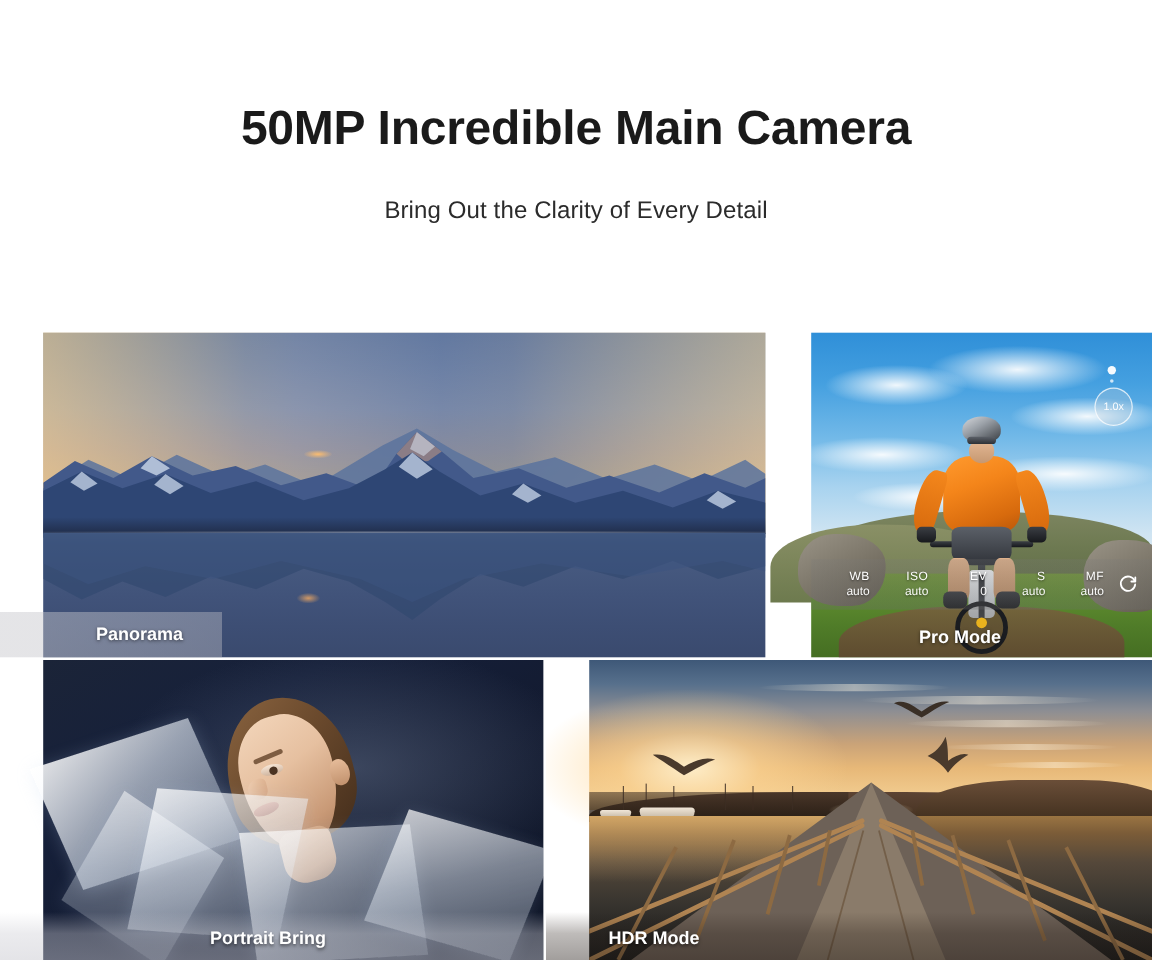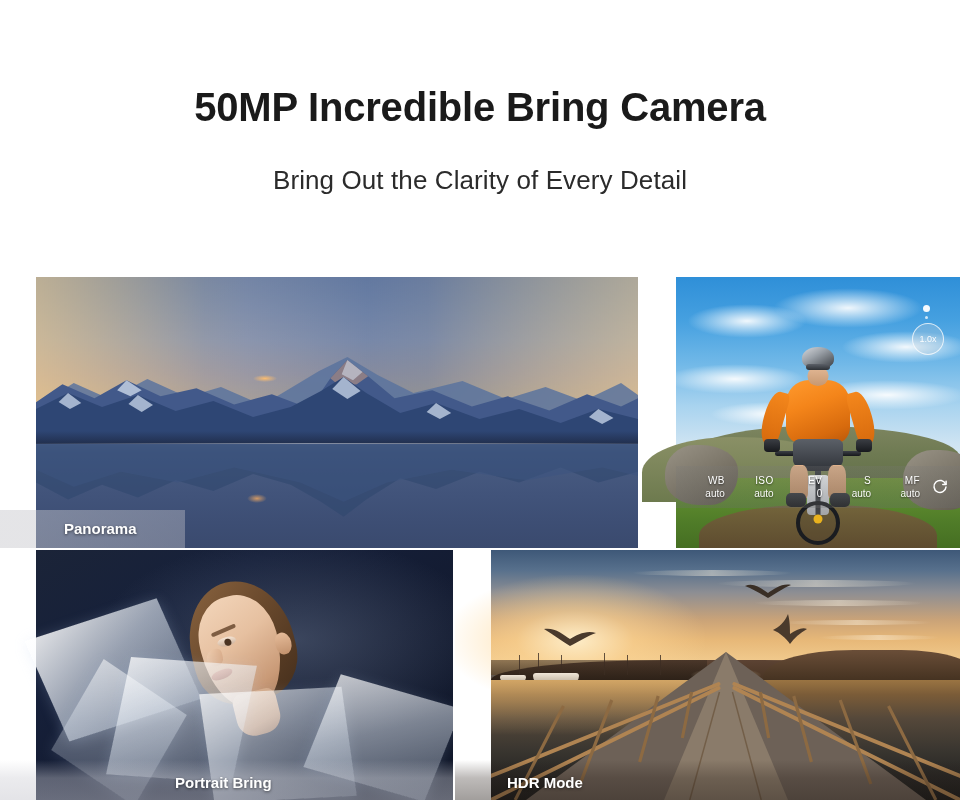--- a/index.html
+++ b/index.html
@@ -13,21 +13,21 @@
 
   
   .header { position:absolute; left:0; top:0; width:960px; height:277px; background:#fff; }
   .title {
     position:absolute; top:85px; left:0; width:960px;
     text-align:center; font-size:40px; font-weight:bold;
     color:#1a1a1a; letter-spacing:-0.2px;
   }
   .subtitle {
     position:absolute; top:165px; left:0; width:960px;
-    text-align:center; font-size:26px; font-weight:normal;
+    text-align:center; font-size:20px; font-weight:normal;
     color:#2b2b2b; letter-spacing:0.1px;
   }
 
   
   .grid { position:absolute; left:0; top:277px; width:960px; height:523px; background:#fff; }
 
   .tile { position:absolute; overflow:hidden; }
   .tile .scene { position:absolute; inset:0;margin-left:36px; }
 
   .tile-panorama { left:0;   top:0;   width:638px; height:271px; }
@@ -37,21 +37,21 @@
 
   
   .caption {
     position:absolute; z-index:12;
     font-size:15px; font-weight:bold; color:#ffffff;
     text-shadow:0 1px 3px rgba(0,0,0,0.55);
     white-space:nowrap;
   }
   .cap-panorama {
     left:0; bottom:0; width:185px; height:38px;
-    line-height:38px; padding-left:64px;
+    line-height:38px; padding-left:80px;
     background:linear-gradient(to right, rgba(200,200,205,0.48), rgba(190,190,198,0.42));
   }
   .cap-pro { left:0; bottom:8px; width:320px; text-align:center; }
   .cap-portrait {
     left:0; bottom:0; width:453px; height:40px;
     line-height:46px; padding-left:175px;
     background:linear-gradient(to bottom, rgba(215,215,220,0) 0%, rgba(205,205,212,0.40) 45%, rgba(198,198,206,0.48) 100%);
   }
   .cap-hdr {
     left:0; bottom:0; width:563px; height:40px;
@@ -369,21 +369,21 @@
     width:70px; height:14px;
     background:radial-gradient(ellipse at center, rgba(255,235,195,0.75), rgba(255,220,170,0) 72%);
   }
 </style>
 </head>
 <body>
 
 <div class="page">
 
   <div class="header">
-    <div class="title">50MP Incredible Bring Camera</div>
+    <div class="title">50MP Incredible Main Camera</div>
     <div class="subtitle">Bring Out the Clarity of Every Detail</div>
   </div>
 
   <div class="grid">
 
     <div class="tile tile-panorama">
       <div class="scene">
         <div class="pan-sky"></div>
         <div class="pan-sky2"></div>
         <div class="pan-sun"></div>
@@ -492,20 +492,21 @@
             <span class="v">auto</span>
           </div>
           <div class="pro-reset">
             <svg width="18" height="18" viewBox="0 0 18 18">
               <path d="M14.6 6.2 A6 6 0 1 0 15 9" fill="none" stroke="#ffffff" stroke-width="1.5" stroke-linecap="round"></path>
               <path d="M15.1 3.2 L15.1 6.6 L11.8 6.6" fill="none" stroke="#ffffff" stroke-width="1.5" stroke-linecap="round" stroke-linejoin="round"></path>
             </svg>
           </div>
         </div>
       </div>
+      <div class="caption cap-pro">Pro Mode</div>
     </div>
 
     <div class="tile tile-portrait">
       <div class="scene">
         <div class="por-bg"></div>
 
         <div class="sheet sh1"></div>
         <div class="sheet sh5"></div>
 
         <div class="por-head">

